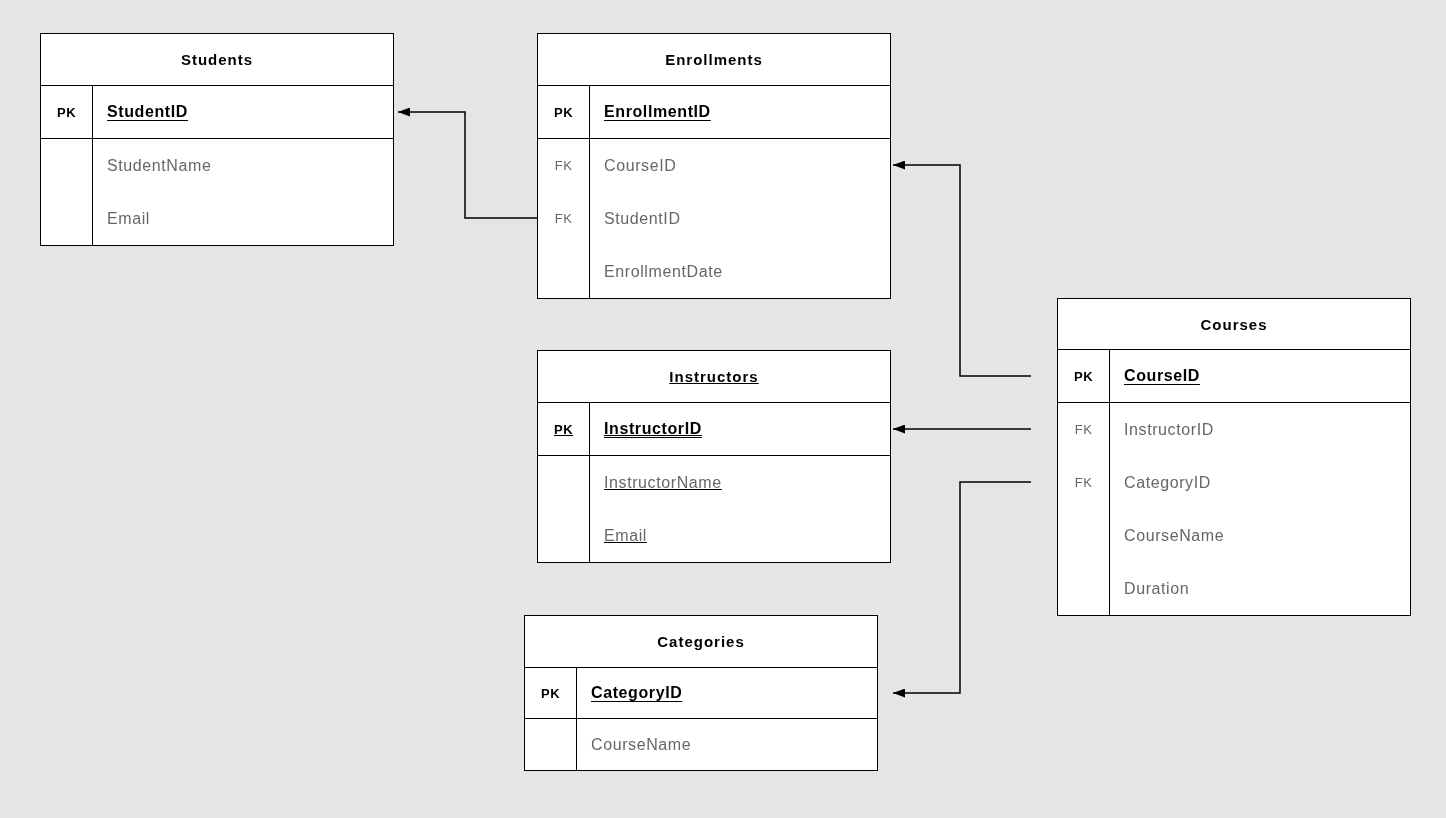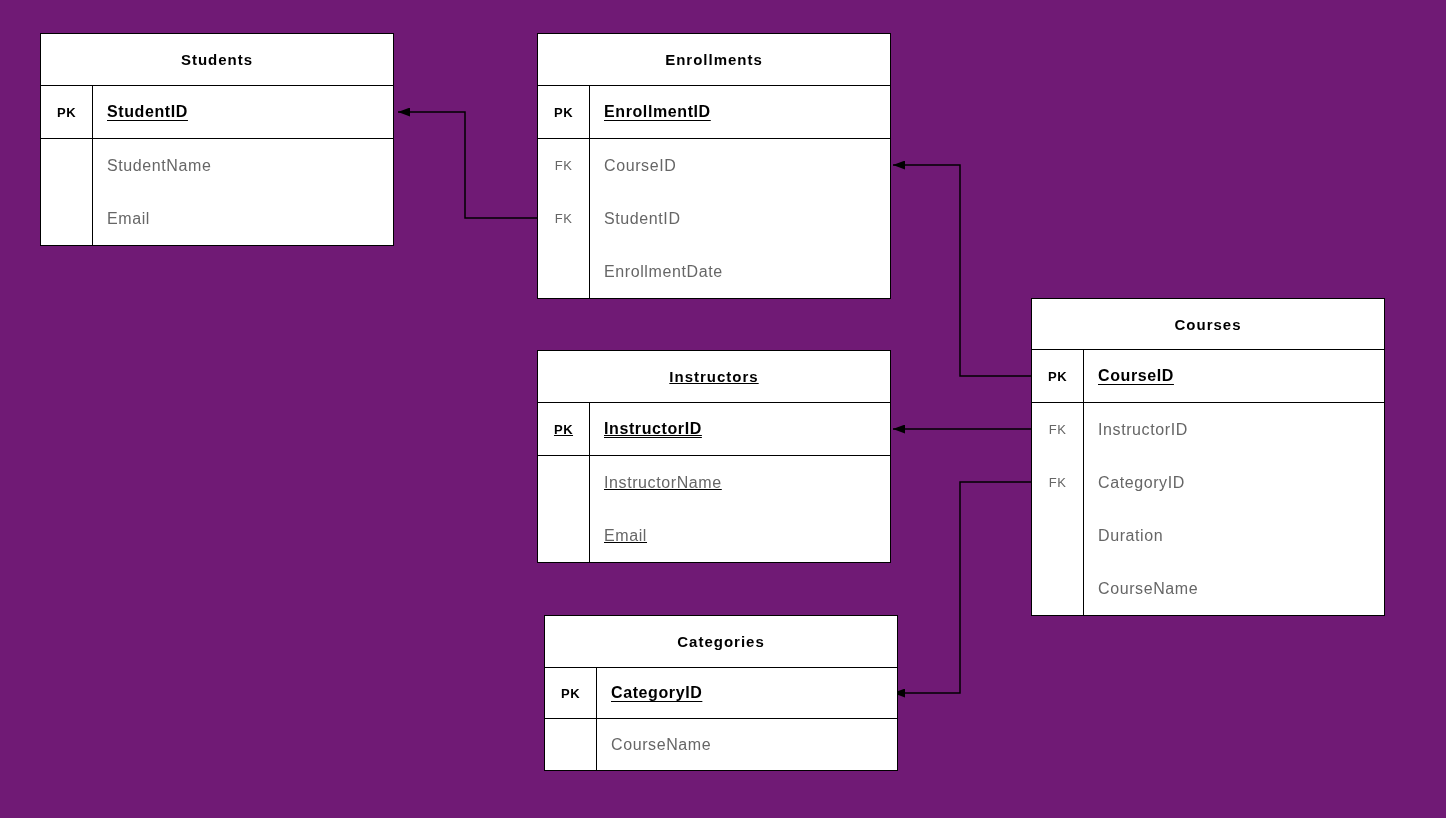--- a/index.html
+++ b/index.html
@@ -1,17 +1,17 @@
 <!DOCTYPE html>
 <html><head>
 <meta charset="utf-8">
 <style>
   html,body{margin:0;padding:0;background:#ffffff;}
   .canvas{
-    position:relative;width:1446px;height:818px;background:#701a75;overflow:hidden;
+    position:relative;width:1446px;height:818px;background:#e5e5e5;overflow:hidden;
     font-family:"Liberation Sans", sans-serif;
   }
   .connectors{position:absolute;left:0;top:0;width:1446px;height:818px;pointer-events:none;}
   .tbl{
     position:absolute;width:354px;border:1.5px solid #000;background:#fff;
     box-sizing:border-box;
   }
   .tbl-title{
     height:52px;border-bottom:1.5px solid #000;box-sizing:border-box;
     display:flex;align-items:center;justify-content:center;
@@ -95,49 +95,49 @@
     <div class="row">
       <div class="key"></div>
       <div class="attr">InstructorName</div>
     </div>
     <div class="row">
       <div class="key"></div>
       <div class="attr">Email</div>
     </div>
   </div>
 
-  <div class="tbl short" style="left:544px;top:615px;">
+  <div class="tbl short" style="left:524px;top:615px;">
     <div class="tbl-title">Categories</div>
     <div class="row pkrow">
       <div class="key pk">PK</div>
       <div class="attr pkattr">CategoryID</div>
     </div>
     <div class="row">
       <div class="key"></div>
       <div class="attr">CourseName</div>
     </div>
   </div>
 
-  <div class="tbl courses" style="left:1031px;top:298px;">
+  <div class="tbl courses" style="left:1057px;top:298px;">
     <div class="tbl-title">Courses</div>
     <div class="row pkrow">
       <div class="key pk">PK</div>
       <div class="attr pkattr">CourseID</div>
     </div>
     <div class="row">
       <div class="key">FK</div>
       <div class="attr">InstructorID</div>
     </div>
     <div class="row">
       <div class="key">FK</div>
       <div class="attr">CategoryID</div>
     </div>
     <div class="row">
       <div class="key"></div>
-      <div class="attr">Duration</div>
+      <div class="attr">CourseName</div>
     </div>
     <div class="row">
       <div class="key"></div>
-      <div class="attr">CourseName</div>
+      <div class="attr">Duration</div>
     </div>
   </div>
 
 </div>
 
 </body></html>

